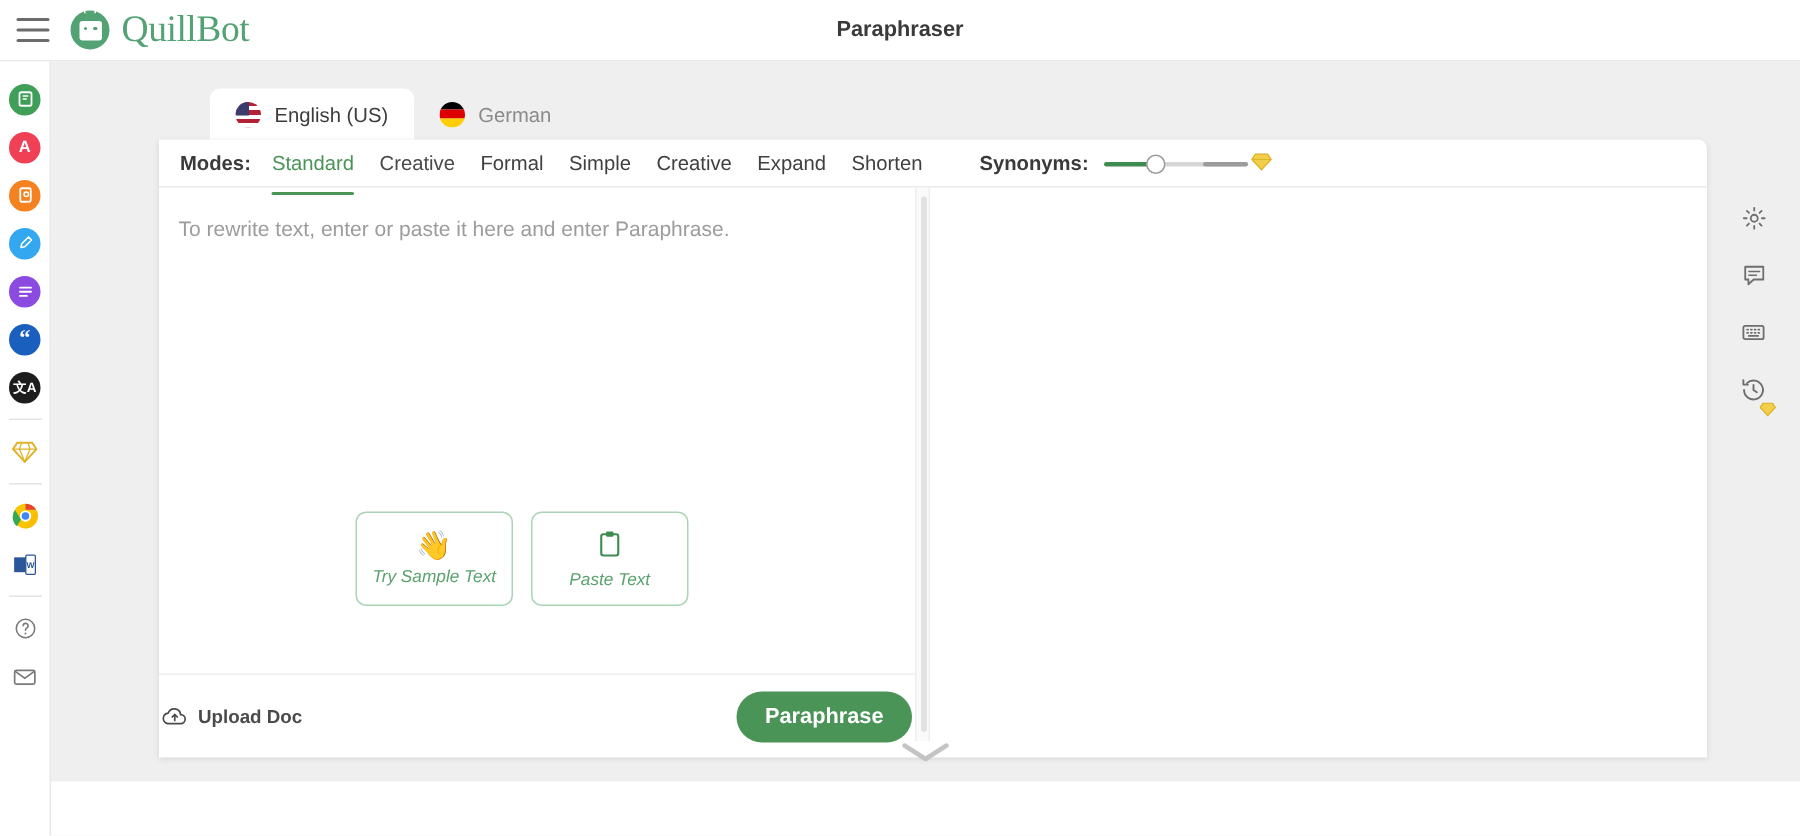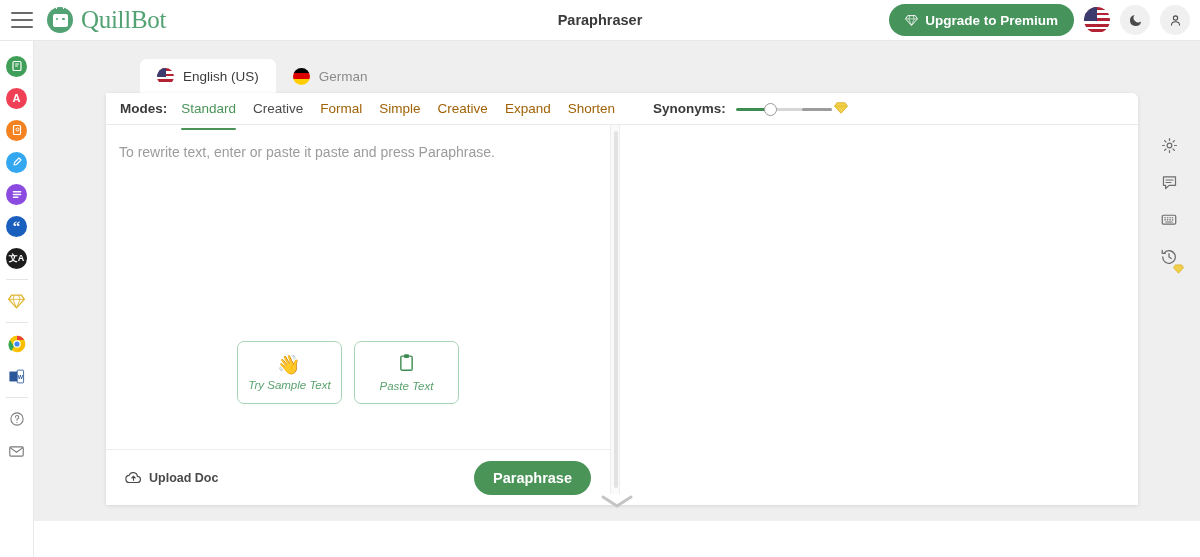--- a/index.html
+++ b/index.html
@@ -137,21 +137,21 @@
     border-radius: 0 6px 0 0;
     box-shadow: 0 1px 4px rgba(0,0,0,0.10);
   }
 
   .modes-bar {
     height: 32px; border-bottom: 1px solid #eaeaea;
     display: flex; align-items: center; padding-left: 14px;
   }
   .modes-label { font-size: 13.5px; font-weight: bold; color: #3a3a3a; margin-right: 14px; }
   .mode {
-    font-size: 13.5px; color: #a16207; margin-right: 17px; cursor: pointer;
+    font-size: 13.5px; color: #404040; margin-right: 17px; cursor: pointer;
     position: relative; height: 43px; display: flex; align-items: center;
   }
   .mode.available { color: #4a4a4a; }
   .mode.active { color: #4a9458; }
   .mode.active::after {
     content: ""; position: absolute; left: 0; right: 0; bottom: 0;
     height: 2.5px; background: #4a9458; border-radius: 2px;
   }
 
   .syn-group { display: flex; align-items: center; margin-left: 21px; }
@@ -205,21 +205,21 @@
   }
   .sample-btn .glyph { font-size: 19px; line-height: 1; }
   .sample-btn .cap {
     font-size: 11.5px; font-style: italic; color: #5aa26e;
     font-family: "Liberation Sans", sans-serif;
   }
 
   .card-footer {
     position: absolute; bottom: 0; left: 0; width: 504px; height: 56px;
     border-top: 1px solid #ededed;
-    display: flex; align-items: center; padding: 0 19px;
+    display: flex; align-items: center; padding: 0 2px;
   }
   .upload {
     display: flex; align-items: center; gap: 7px; cursor: pointer;
     font-size: 12.5px; font-weight: bold; color: #4a4a4a;
   }
   .para-btn {
     margin-left: auto; height: 34px; padding: 0 19px; border: none;
     border-radius: 17px; background: #4a9458; color: #fff;
     font-size: 14.5px; font-weight: bold; cursor: pointer;
     font-family: Liberation Sans, sans-serif;
@@ -256,47 +256,20 @@
   <div class="brand">
     <div class="brand-mark">
       <div class="ant"></div>
       <div class="bot"></div>
     </div>
     <div class="brand-name">QuillBot</div>
   </div>
 
   <div class="page-title">Paraphraser</div>
 
-  <div class="header-right">
-    <button class="upgrade-btn">
-      <svg class="gem" viewBox="0 0 24 20">
-        <path d="M5 1h14l4 6-11 12L1 7z" fill="none" stroke="#ffffff" stroke-width="1.8"></path>
-        <path d="M1 7h22M9 1 7 7l5 12M15 1l2 6-5 12" fill="none" stroke="#ffffff" stroke-width="1.2"></path>
-      </svg>
-      <span>Upgrade to Premium</span>
-    </button>
-
-    <div class="flag-circle flag-us">
-      <div class="stripes"></div>
-      <div class="canton"></div>
-    </div>
-
-    <button class="round-btn">
-      <svg width="15" height="15" viewBox="0 0 24 24">
-        <path d="M21 13.5A9 9 0 1 1 10.5 3a7.5 7.5 0 0 0 10.5 10.5z" fill="#4a4a4a"></path>
-      </svg>
-    </button>
-
-    <button class="round-btn">
-      <svg width="15" height="15" viewBox="0 0 24 24">
-        <circle cx="12" cy="8" r="3.4" fill="none" stroke="#4a4a4a" stroke-width="1.7"></circle>
-        <path d="M5.5 20c0-3.6 2.9-6 6.5-6s6.5 2.4 6.5 6" fill="none" stroke="#4a4a4a" stroke-width="1.7"></path>
-      </svg>
-    </button>
-  </div>
 </div>
 
 <div class="rail">
   <div class="rail-item">
     <div class="rail-dot" style="background:#3f9e58">
       <svg width="12" height="12" viewBox="0 0 24 24">
         <rect x="4" y="3" width="16" height="18" rx="2.5" fill="none" stroke="#fff" stroke-width="2.4"></rect>
         <path d="M9 8h6M9 12h4" stroke="#fff" stroke-width="2.2" stroke-linecap="round"></path>
       </svg>
     </div>
@@ -424,21 +397,21 @@
           <svg class="syn-gem" width="14" height="12" viewBox="0 0 24 20">
             <path d="M5 1h14l4 6-11 12L1 7z" fill="#f2cf4a" stroke="#dcae1d" stroke-width="1.4"></path>
             <path d="M1 7h22" stroke="#dcae1d" stroke-width="1"></path>
           </svg>
         </span>
       </span>
     </div>
 
     <div class="panes">
       <div class="pane-input">
-        <div class="placeholder">To rewrite text, enter or paste it paste and press Paraphrase.</div>
+        <div class="placeholder">To rewrite text, enter or paste it here and enter Paraphrase.</div>
 
         <div class="sample-row">
           <div class="sample-btn">
             <span class="glyph">👋</span>
             <span class="cap">Try Sample Text</span>
           </div>
           <div class="sample-btn">
             <span class="glyph">
               <svg width="17" height="19" viewBox="0 0 24 26">
                 <rect x="4" y="4" width="16" height="20" rx="2" fill="none" stroke="#3f8c52" stroke-width="2"></rect>

